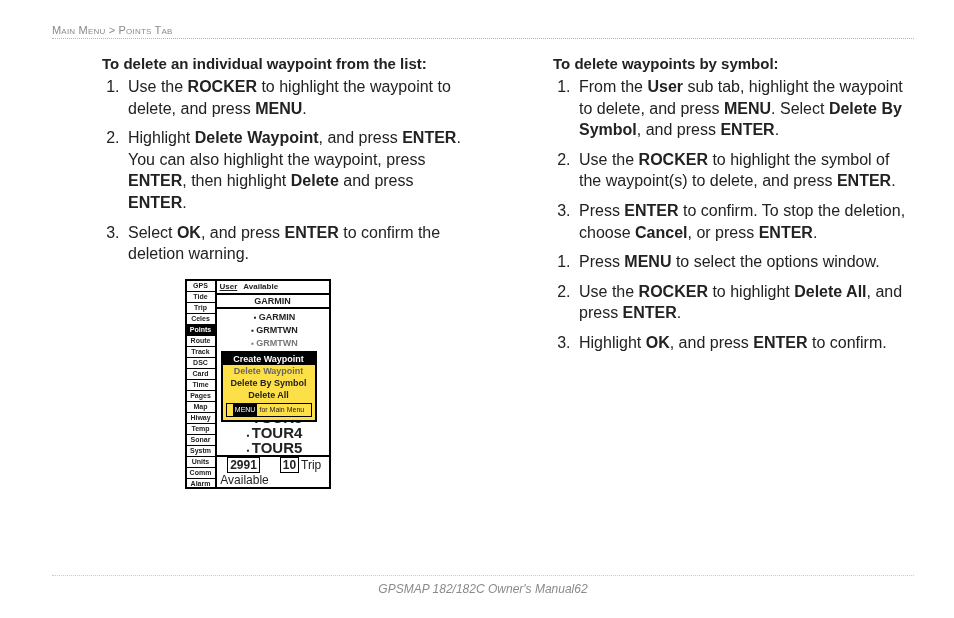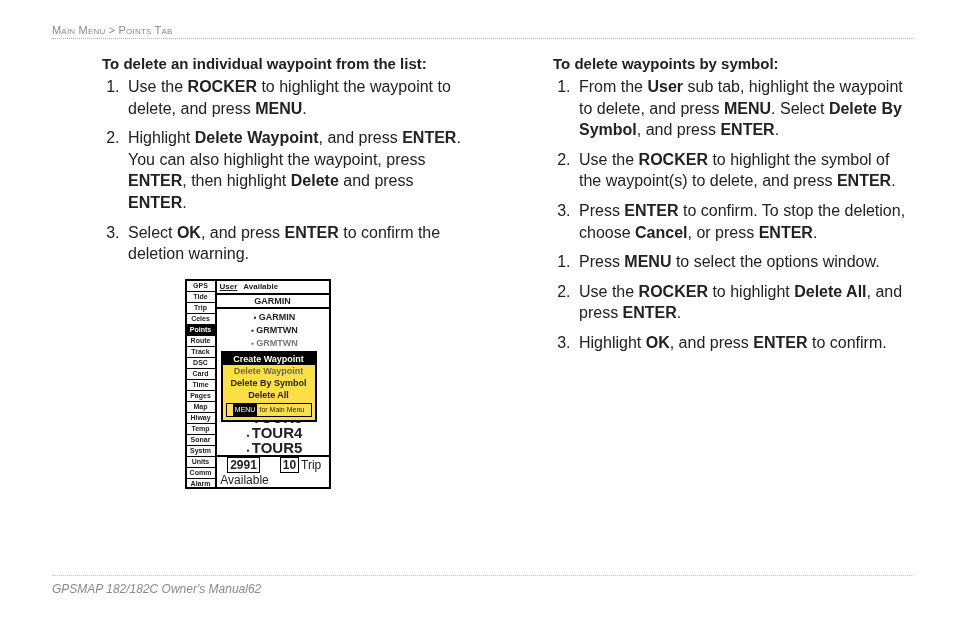--- a/index.html
+++ b/index.html
@@ -39,21 +39,21 @@
     font-size: 16px;
     line-height: 1.35;
   }
   ol.steps li { margin-bottom: 8px; padding-left: 4px; }
   .b { font-weight: bold; }
 
   
   .footer {
     position: absolute;
     left: 52px; right: 40px; bottom: 22px;
-    display: flex; justify-content: flex-start;
+    display: flex; justify-content: center;
     font-style: italic;
     color: #8a8a8a;
     font-size: 12px;
     border-top: 1px dotted #c9c9c9;
     padding-top: 6px;
   }
 
   
   .gps-wrap {
     text-align: center;

